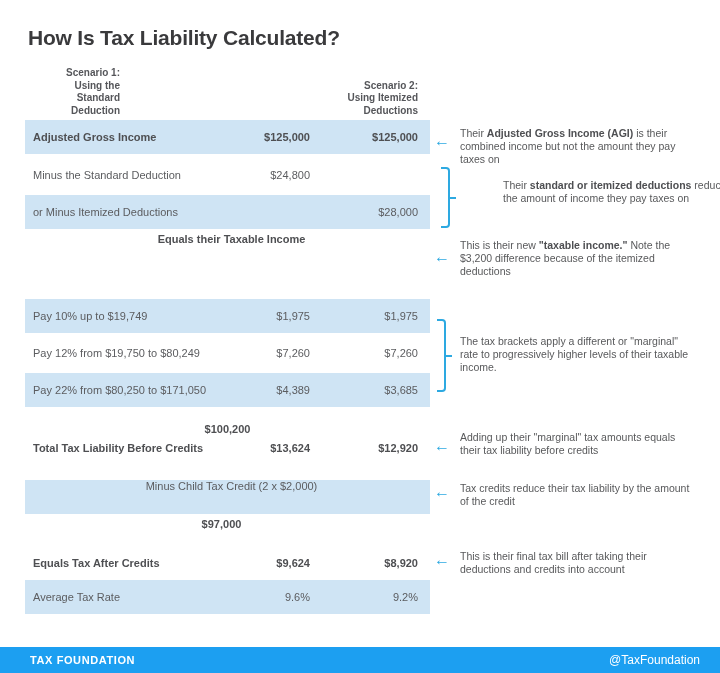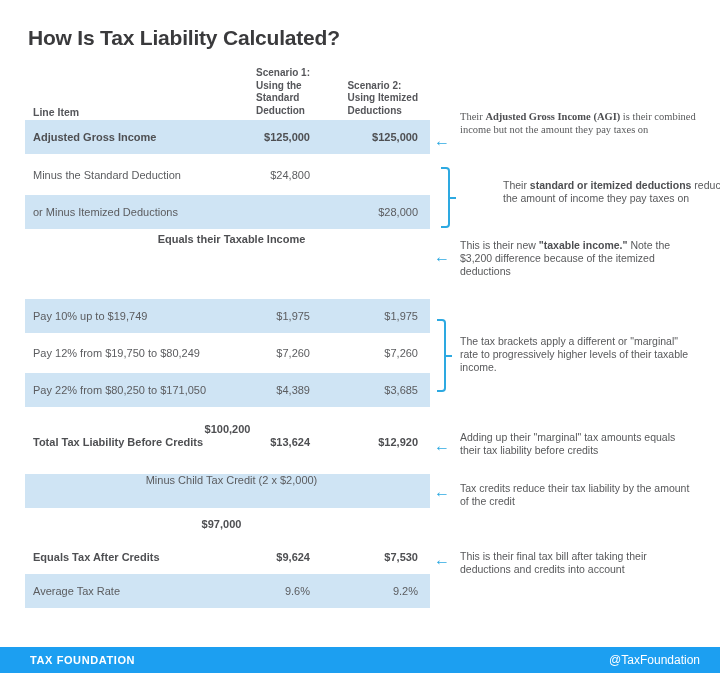--- a/index.html
+++ b/index.html
@@ -18,45 +18,44 @@
   .table{position:absolute;left:25px;top:60px;width:405px;}
   .thead{display:flex;align-items:flex-end;height:58px;margin-bottom:2px;}
   .row{display:flex;align-items:center;height:34px;font-size:11px;color:var(--txt);justify-content:space-between;}
   .row.blue{background:var(--row-blue);}
   .row.bold .cell{font-weight:700;color:var(--txt-bold);}
   .cell-label{flex:0 0 190px;padding-left:8px;}
   .cell-v1{flex:0 0 95px;text-align:right;}
   .cell-v2{flex:1;text-align:right;padding-right:12px;}
   .thead .cell-label{font-size:10.5px;font-weight:700;color:#55565a;}
   .thead .cell-v1,.thead .cell-v2{font-size:10px;font-weight:700;color:#55565a;line-height:1.28;}
-  .hdr-center{display:inline-block;text-align:left;white-space:pre-line;}
+  .hdr-center{display:inline-block;text-align:right;white-space:pre-line;}
 
   .m4{margin-bottom:4px;} .m3{margin-bottom:3px;} .m32{margin-bottom:32px;flex-direction:column;}
-  .m19{margin-bottom:18px;} .m15{margin-bottom:15px;} .m0{margin-bottom:0;}
+  .m19{margin-bottom:24px;} .m15{margin-bottom:15px;} .m0{margin-bottom:0;}
 
   .ann{position:absolute;left:460px;width:238px;font-size:10.5px;line-height:13px;color:#58595b;}
   .ann b{font-weight:700;color:#4e4f52;}
   .arrow{position:absolute;left:434px;width:20px;color:var(--accent);font-size:16px;font-weight:700;line-height:16px;}
   .brace{position:absolute;width:9px;border-top:2px solid var(--accent);border-bottom:2px solid var(--accent);border-right:2px solid var(--accent);border-radius:0 4px 4px 0;}
   .brace::after{content:"";position:absolute;right:-8px;top:50%;margin-top:-1px;width:7px;height:2px;background:var(--accent);}
 
   .footer{position:absolute;left:0;bottom:0;width:720px;height:26px;background:var(--footer-blue);display:flex;align-items:center;justify-content:space-between;padding:0 20px 0 30px;color:#fff;}
   .footer .fleft{font-size:11px;font-weight:700;letter-spacing:0.6px;}
   .footer .fright{font-size:12px;font-weight:400;}
 </style>
 </head>
 <body>
 
 <div class="canvas">
 
   <div class="title">How Is Tax Liability Calculated?</div>
 
   <div class="table">
     <div class="thead">
-      <div class="cell-label">Line Item</div>
       <div class="cell-v1"><span class="hdr-center">Scenario 1:
 Using the
 Standard
 Deduction</span></div>
       <div class="cell-v2"><span class="hdr-center">Scenario 2:
 Using Itemized
 Deductions</span></div>
     </div>
 
     <div class="row blue bold m4">
@@ -100,38 +99,38 @@
       <div class="cell cell-v2">$12,920</div>
     </div>
     <div class="row blue m32">
       <div class="cell cell-label">Minus Child Tax Credit (2 x $2,000)</div>
       <div class="cell cell-v1">$4,000</div>
       <div class="cell cell-v2">$4,000</div>
     </div>
     <div class="row bold m0">
       <div class="cell cell-label">Equals Tax After Credits</div>
       <div class="cell cell-v1">$9,624</div>
-      <div class="cell cell-v2">$7,530</div>
+      <div class="cell cell-v2">$8,920</div>
     </div>
     <div class="row blue m0">
       <div class="cell cell-label">Average Tax Rate</div>
       <div class="cell cell-v1">9.6%</div>
       <div class="cell cell-v2">9.2%</div>
     </div>
   </div>
 
   <div class="arrow" style="top:133px;">←</div>
   <div class="brace" style="left:441px;top:167px;height:61px;"></div>
   <div class="arrow" style="top:249px;">←</div>
   <div class="brace" style="left:437px;top:319px;height:73px;"></div>
   <div class="arrow" style="top:438px;">←</div>
   <div class="arrow" style="top:484px;">←</div>
   <div class="arrow" style="top:552px;">←</div>
 
-  <div class="ann" style="top:110px;font-family:Liberation Serif, serif;"><span>Their </span><b>Adjusted Gross Income (AGI)</b><span> is their combined income but not the amount they pay taxes on</span></div>
+  <div class="ann" style="top:127px;"><span>Their </span><b>Adjusted Gross Income (AGI)</b><span> is their combined income but not the amount they pay taxes on</span></div>
   <div class="ann" style="top:179px;margin-left:43px;"><span>Their </span><b>standard or itemized deductions</b><span> reduce the amount of income they pay taxes on</span></div>
   <div class="ann" style="top:239px;"><span>This is their new </span><b>"taxable income."</b><span> Note the $3,200 difference because of the itemized deductions</span></div>
   <div class="ann" style="top:335px;"><span>The tax brackets apply a different or "marginal" rate to progressively higher levels of their taxable income.</span><b></b><span></span></div>
   <div class="ann" style="top:431px;"><span>Adding up their "marginal" tax amounts equals their tax liability before credits</span><b></b><span></span></div>
   <div class="ann" style="top:482px;"><span>Tax credits reduce their tax liability by the amount of the credit</span><b></b><span></span></div>
   <div class="ann" style="top:550px;"><span>This is their final tax bill after taking their deductions and credits into account</span><b></b><span></span></div>
 
   <div class="footer">
     <span class="fleft">TAX FOUNDATION</span>
     <span class="fright">@TaxFoundation</span>

